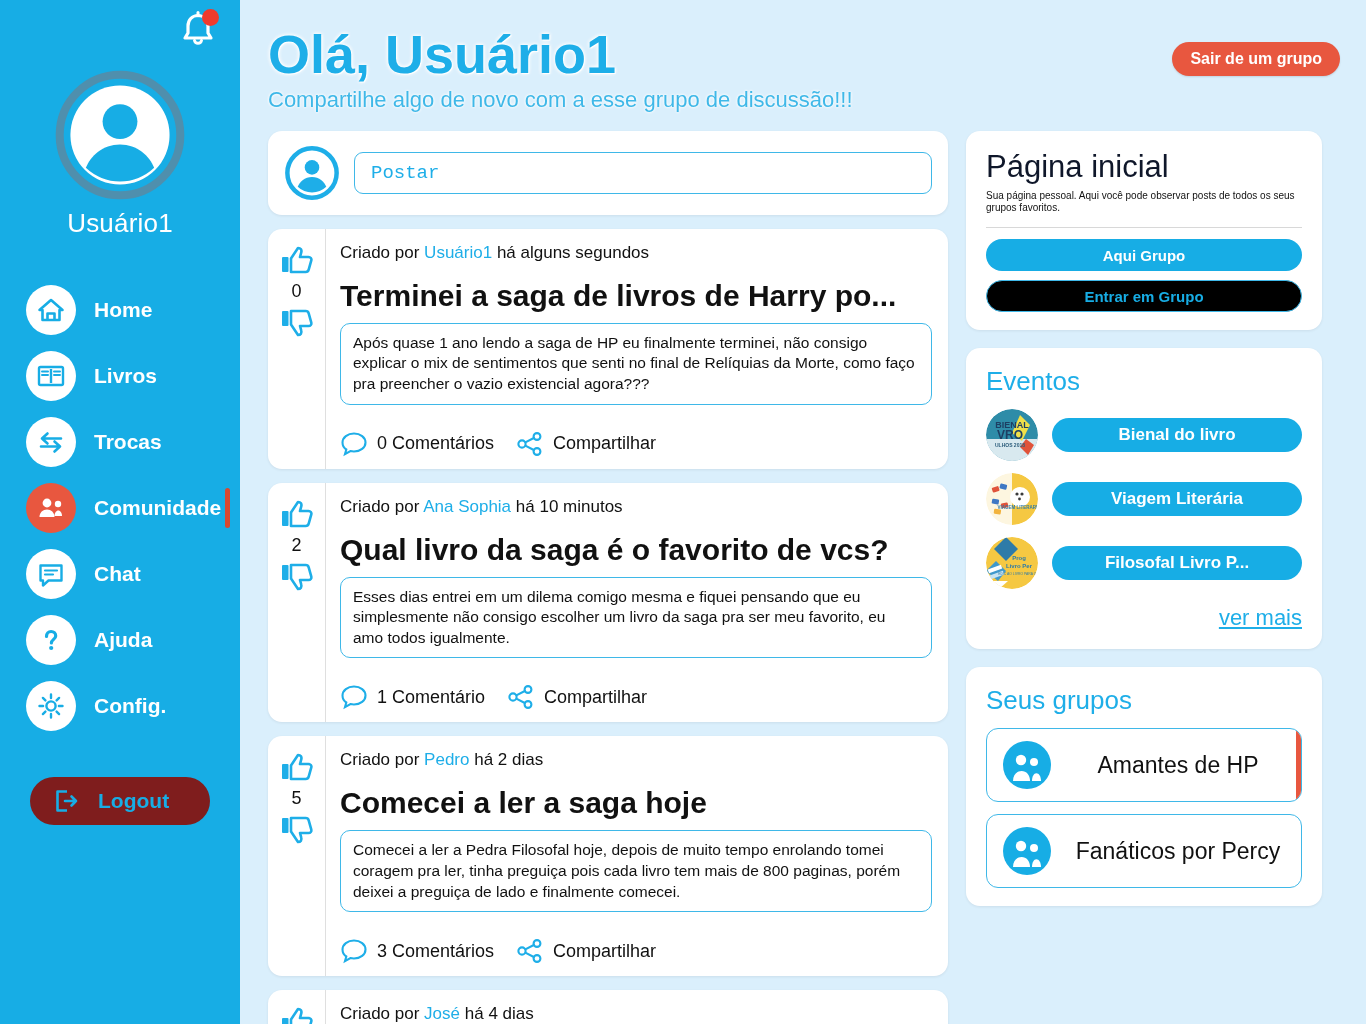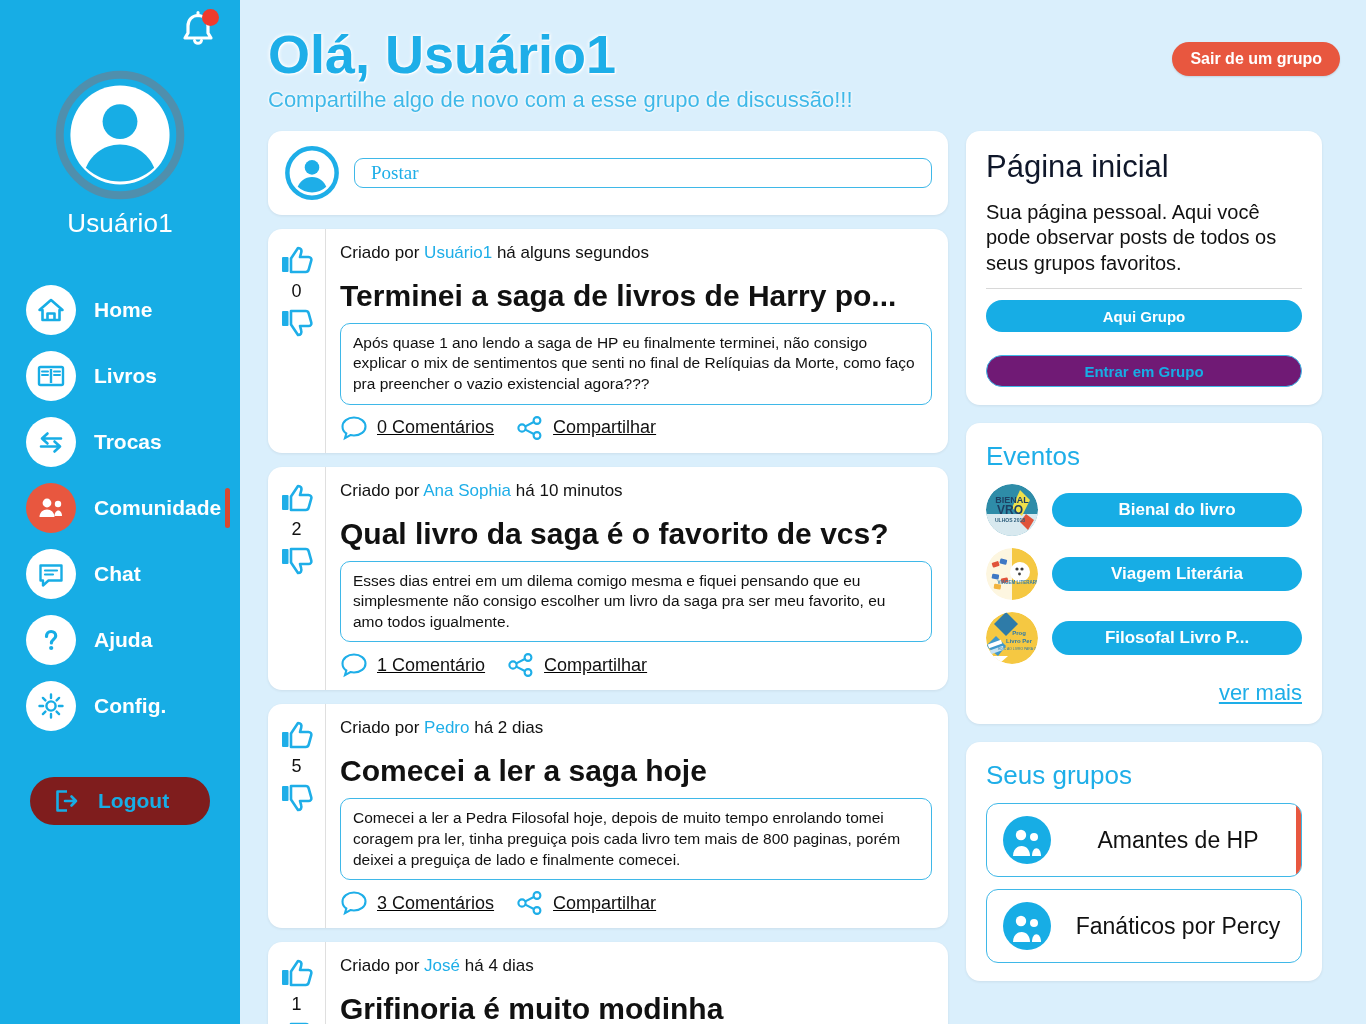--- a/index.html
+++ b/index.html
@@ -69,22 +69,22 @@
   .feed { width:680px; flex:0 0 680px; }
   .rail { width:356px; flex:0 0 356px; }
 
   
   .composer {
     background:#ffffff; border-radius:14px; padding:14px 16px;
     display:flex; align-items:center; gap:14px;
     box-shadow:0 1px 3px rgba(0,0,0,.07);
   }
   .composer-input {
-    flex:1; height:30px; border:1.6px solid #3fb8e8; border-radius:9px;
-    padding:0 16px; font-size:19px; font-family:Liberation Serif, serif; color:#1eaee8;
+    flex:1; height:42px; border:1.6px solid #3fb8e8; border-radius:9px;
+    padding:0 16px; font-size:19px; font-family:Liberation Mono, monospace; color:#1eaee8;
     background:#ffffff; outline:none;
   }
   .composer-input::placeholder { color:#1eaee8; opacity:1; }
 
   
   .post {
     background:#ffffff; border-radius:14px; margin-top:14px;
     display:flex; overflow:hidden; box-shadow:0 1px 3px rgba(0,0,0,.07);
   }
   .votes {
@@ -97,42 +97,42 @@
   .post-meta { font-size:17px; color:#111111; }
   .post-meta .author { color:#1eaee8; }
   .post-title {
     font-size:30px; font-weight:700; color:#111111; margin-top:16px;
     white-space:nowrap; overflow:hidden; text-overflow:ellipsis;
   }
   .post-text {
     margin-top:10px; border:1.4px solid #3fb8e8; border-radius:10px;
     padding:9px 12px; font-size:15.5px; line-height:1.33; color:#111111;
   }
-  .post-actions { display:flex; align-items:center; gap:10px; margin-top:10px;text-decoration:underline; }
+  .post-actions { display:flex; align-items:center; gap:10px; margin-top:26px; }
   .act { display:flex; align-items:center; gap:9px; cursor:pointer; }
   .act-label { font-size:18px; color:#111111; }
   .act + .act { margin-left:12px; }
 
   
   .card {
     background:#ffffff; border-radius:14px; padding:18px 20px;
     box-shadow:0 1px 3px rgba(0,0,0,.07);
   }
   .card + .card { margin-top:18px; }
   .card-title-dark { font-size:31px; color:#0f172a; font-weight:400; }
-  .card-desc { margin-top:15px; font-size:20px; line-height:1.28; color:#111111; }
+  .card-desc { margin-top:5px; font-size:10px; line-height:1.28; color:#111111; }
   .divider { height:1px; background:#d8d8d8; margin:12px 0 11px; }
   .btn-fill {
     display:block; width:100%; height:32px; border:none; border-radius:16px;
     background:#17ade5; color:#ffffff; font-size:15px; font-weight:700;
     font-family:inherit; cursor:pointer;
   }
   .btn-outline {
-    display:block; width:100%; height:32px; margin-top:23px;
-    border:1.5px solid #3fb8e8; border-radius:16px; background:#701a75;
+    display:block; width:100%; height:32px; margin-top:9px;
+    border:1.5px solid #3fb8e8; border-radius:16px; background:#000000;
     color:#17ade5; font-size:15px; font-weight:700; font-family:inherit; cursor:pointer;
   }
   .card-title-blue { font-size:26px; color:#1eaee8; font-weight:400; }
 
   .event-row { display:flex; align-items:center; gap:14px; margin-top:12px; }
   .event-thumb { width:52px; height:52px; flex:0 0 52px; border-radius:50%; overflow:hidden; }
   .event-btn {
     flex:1; height:34px; border:none; border-radius:17px; background:#17ade5;
     color:#ffffff; font-size:17px; font-weight:700; font-family:inherit;
     cursor:pointer; white-space:nowrap; overflow:hidden; text-overflow:ellipsis;

